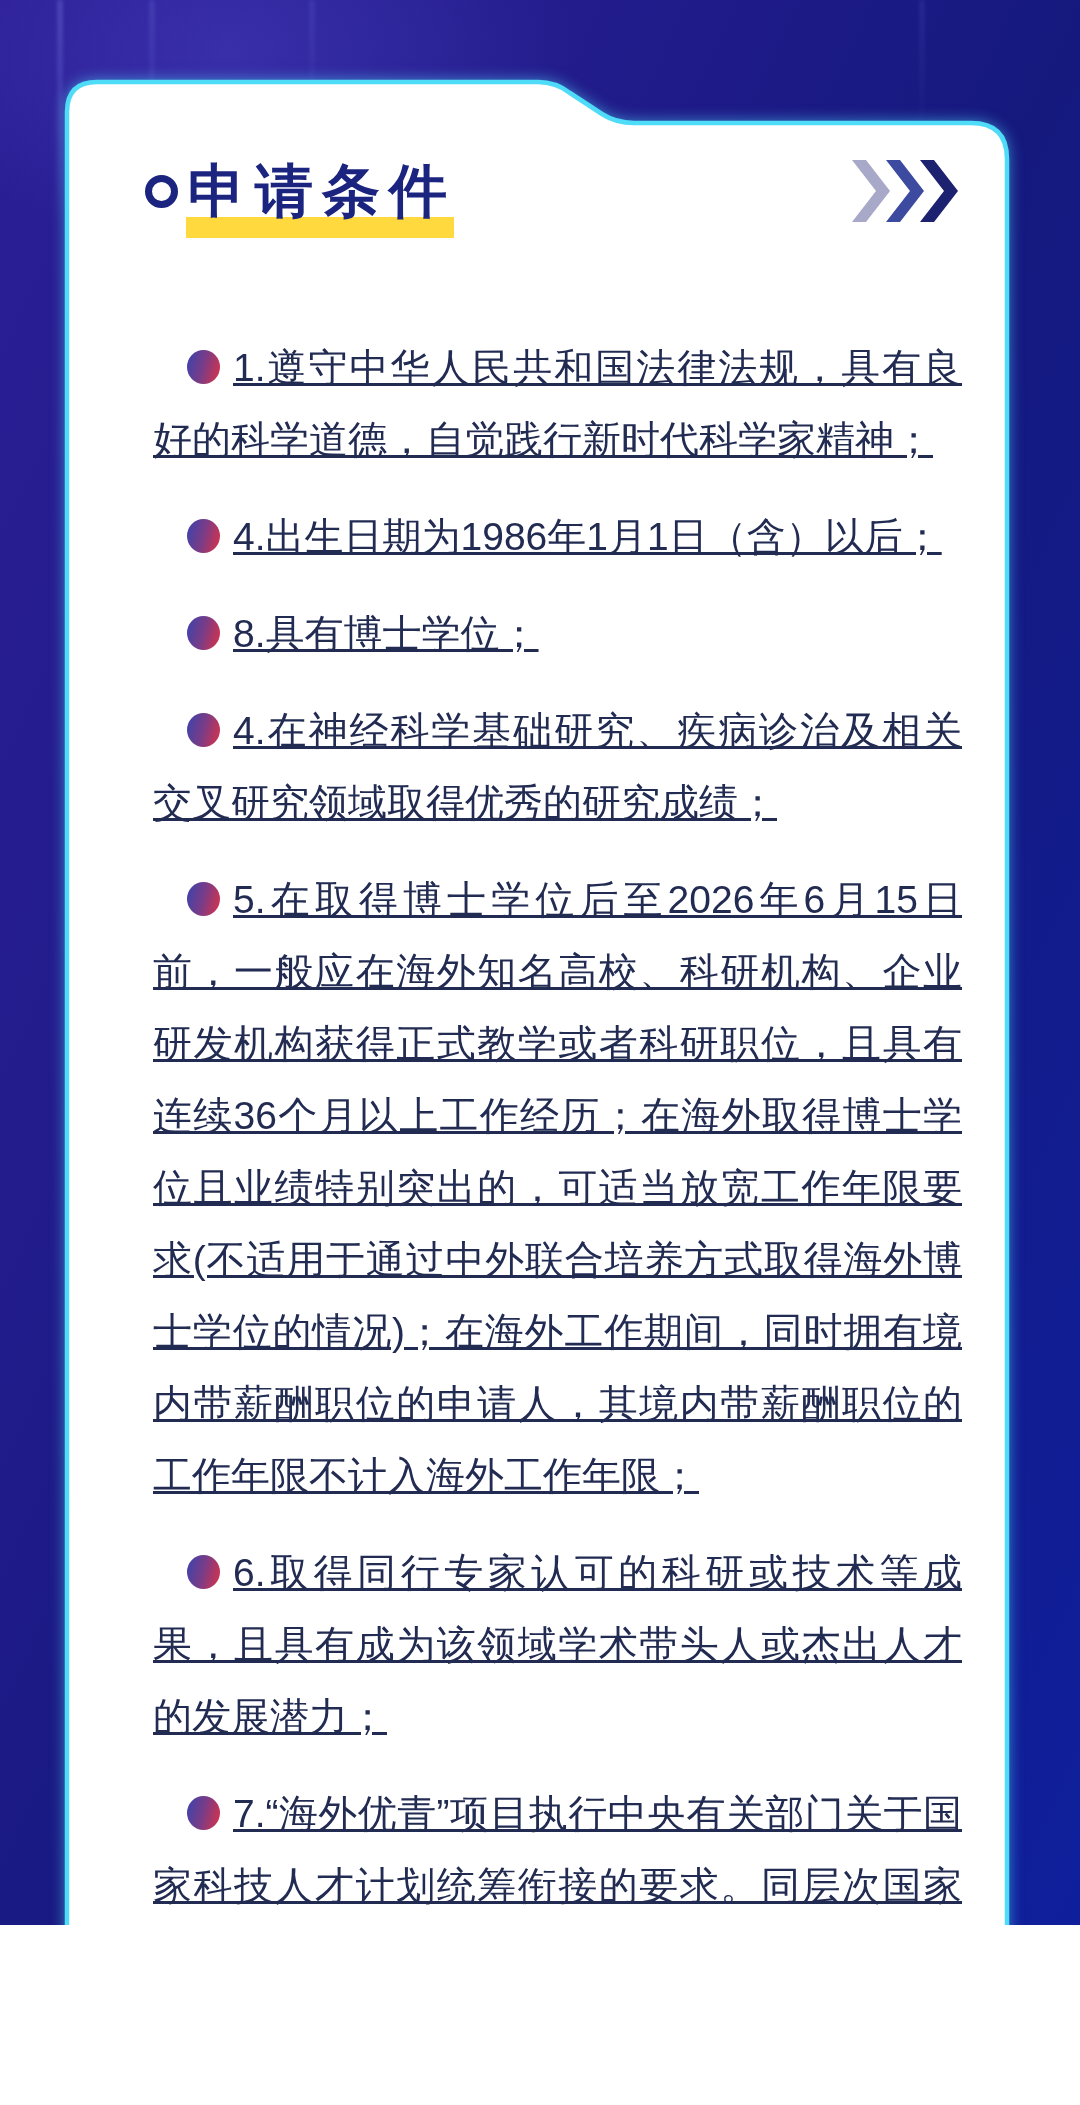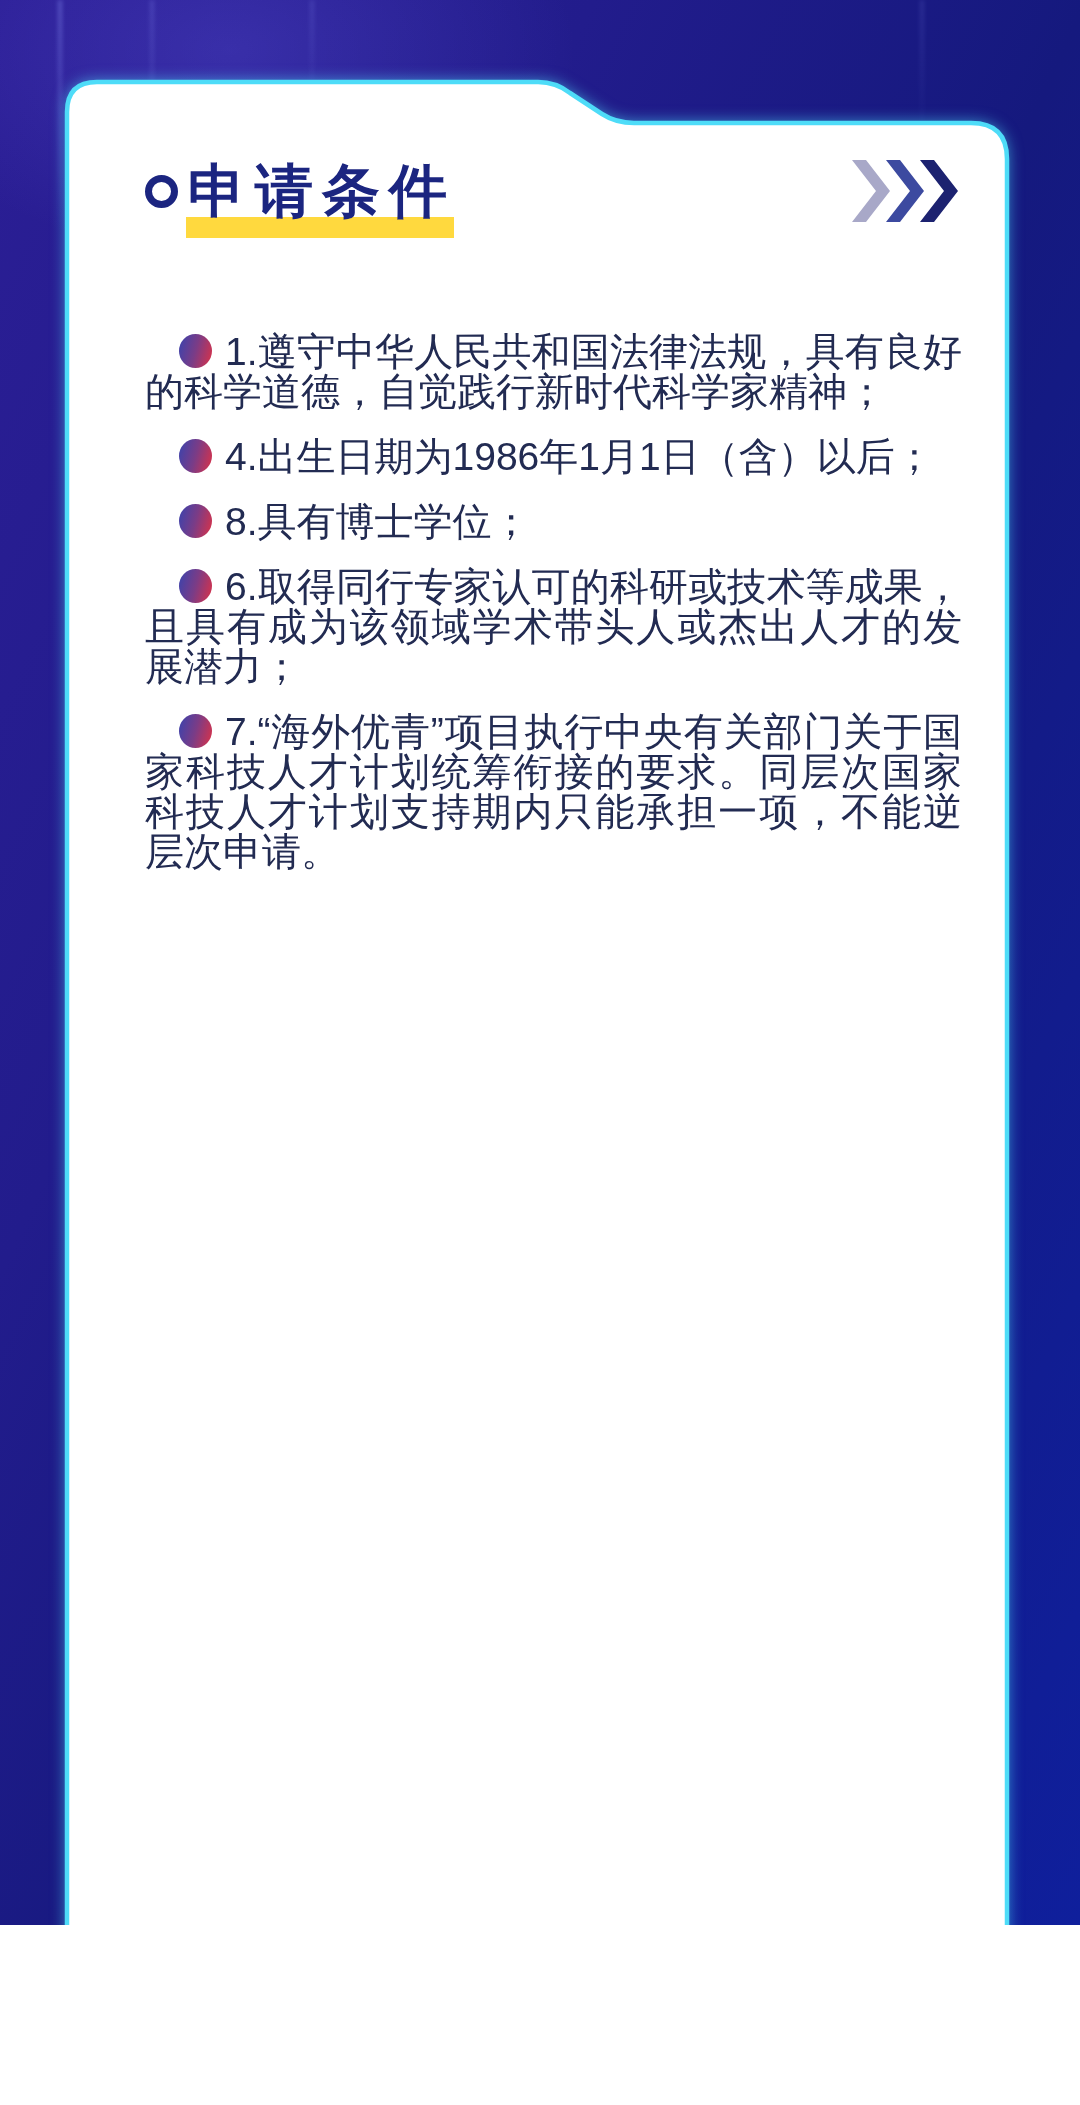--- a/index.html
+++ b/index.html
@@ -73,27 +73,28 @@
     height: 21px;
     background: #ffd93e;
     z-index: 0;
   }
   .title-text { position: relative; z-index: 1; }
   .chevrons { margin-right: 4px; flex: 0 0 auto; }
   .items {
     margin-top: 110px;
   }
   p.condition-item {
-    margin: 0 0 25px 0;
+    margin: 0 0 25px 8px;
     font-size: 39px;
-    line-height: 40px;
+    line-height: 72px;
     color: #222b52;
     text-align: justify;
     text-justify: inter-ideograph;
     text-indent: 34px;
+    text-decoration: underline;
   }
   p.condition-item:last-child { margin-bottom: 0; }
   .dot {
     display: inline-block;
     width: 33px; height: 34px;
     border-radius: 50%;
     background: linear-gradient(105deg, #4342a8 8%, #7b3c86 50%, #ce3350 92%);
     margin-right: 13px;
     vertical-align: -3px;
     text-indent: 0;
@@ -136,18 +137,20 @@
         <polygon points="0,0 14,0 38,31 14,62 0,62 24,31" fill="#a8a8c8"></polygon>
         <polygon points="34,0 48,0 72,31 48,62 34,62 58,31" fill="#3c4aa0"></polygon>
         <polygon points="68,0 82,0 106,31 82,62 68,62 92,31" fill="#1c2270"></polygon>
       </svg>
     </div>
 
     <div class="items">
       <p class="condition-item"><span class="dot"></span><span>1.遵守中华人民共和国法律法规，具有良好的科学道德，自觉践行新时代科学家精神；</span></p>
       <p class="condition-item"><span class="dot"></span><span>4.出生日期为1986年1月1日（含）以后；</span></p>
       <p class="condition-item"><span class="dot"></span><span>8.具有博士学位；</span></p>
+      <p class="condition-item"><span class="dot"></span><span>4.在神经科学基础研究、疾病诊治及相关交叉研究领域取得优秀的研究成绩；</span></p>
+      <p class="condition-item"><span class="dot"></span><span>5.在取得博士学位后至2026年6月15日前，一般应在海外知名高校、科研机构、企业研发机构获得正式教学或者科研职位，且具有连续36个月以上工作经历；在海外取得博士学位且业绩特别突出的，可适当放宽工作年限要求(不适用于通过中外联合培养方式取得海外博士学位的情况)；在海外工作期间，同时拥有境内带薪酬职位的申请人，其境内带薪酬职位的工作年限不计入海外工作年限；</span></p>
       <p class="condition-item"><span class="dot"></span><span>6.取得同行专家认可的科研或技术等成果，且具有成为该领域学术带头人或杰出人才的发展潜力；</span></p>
       <p class="condition-item"><span class="dot"></span><span>7.“海外优青”项目执行中央有关部门关于国家科技人才计划统筹衔接的要求。同层次国家科技人才计划支持期内只能承担一项，不能逆层次申请。</span></p>
     </div>
 
   </div>
 </div>
 
 </body></html>

